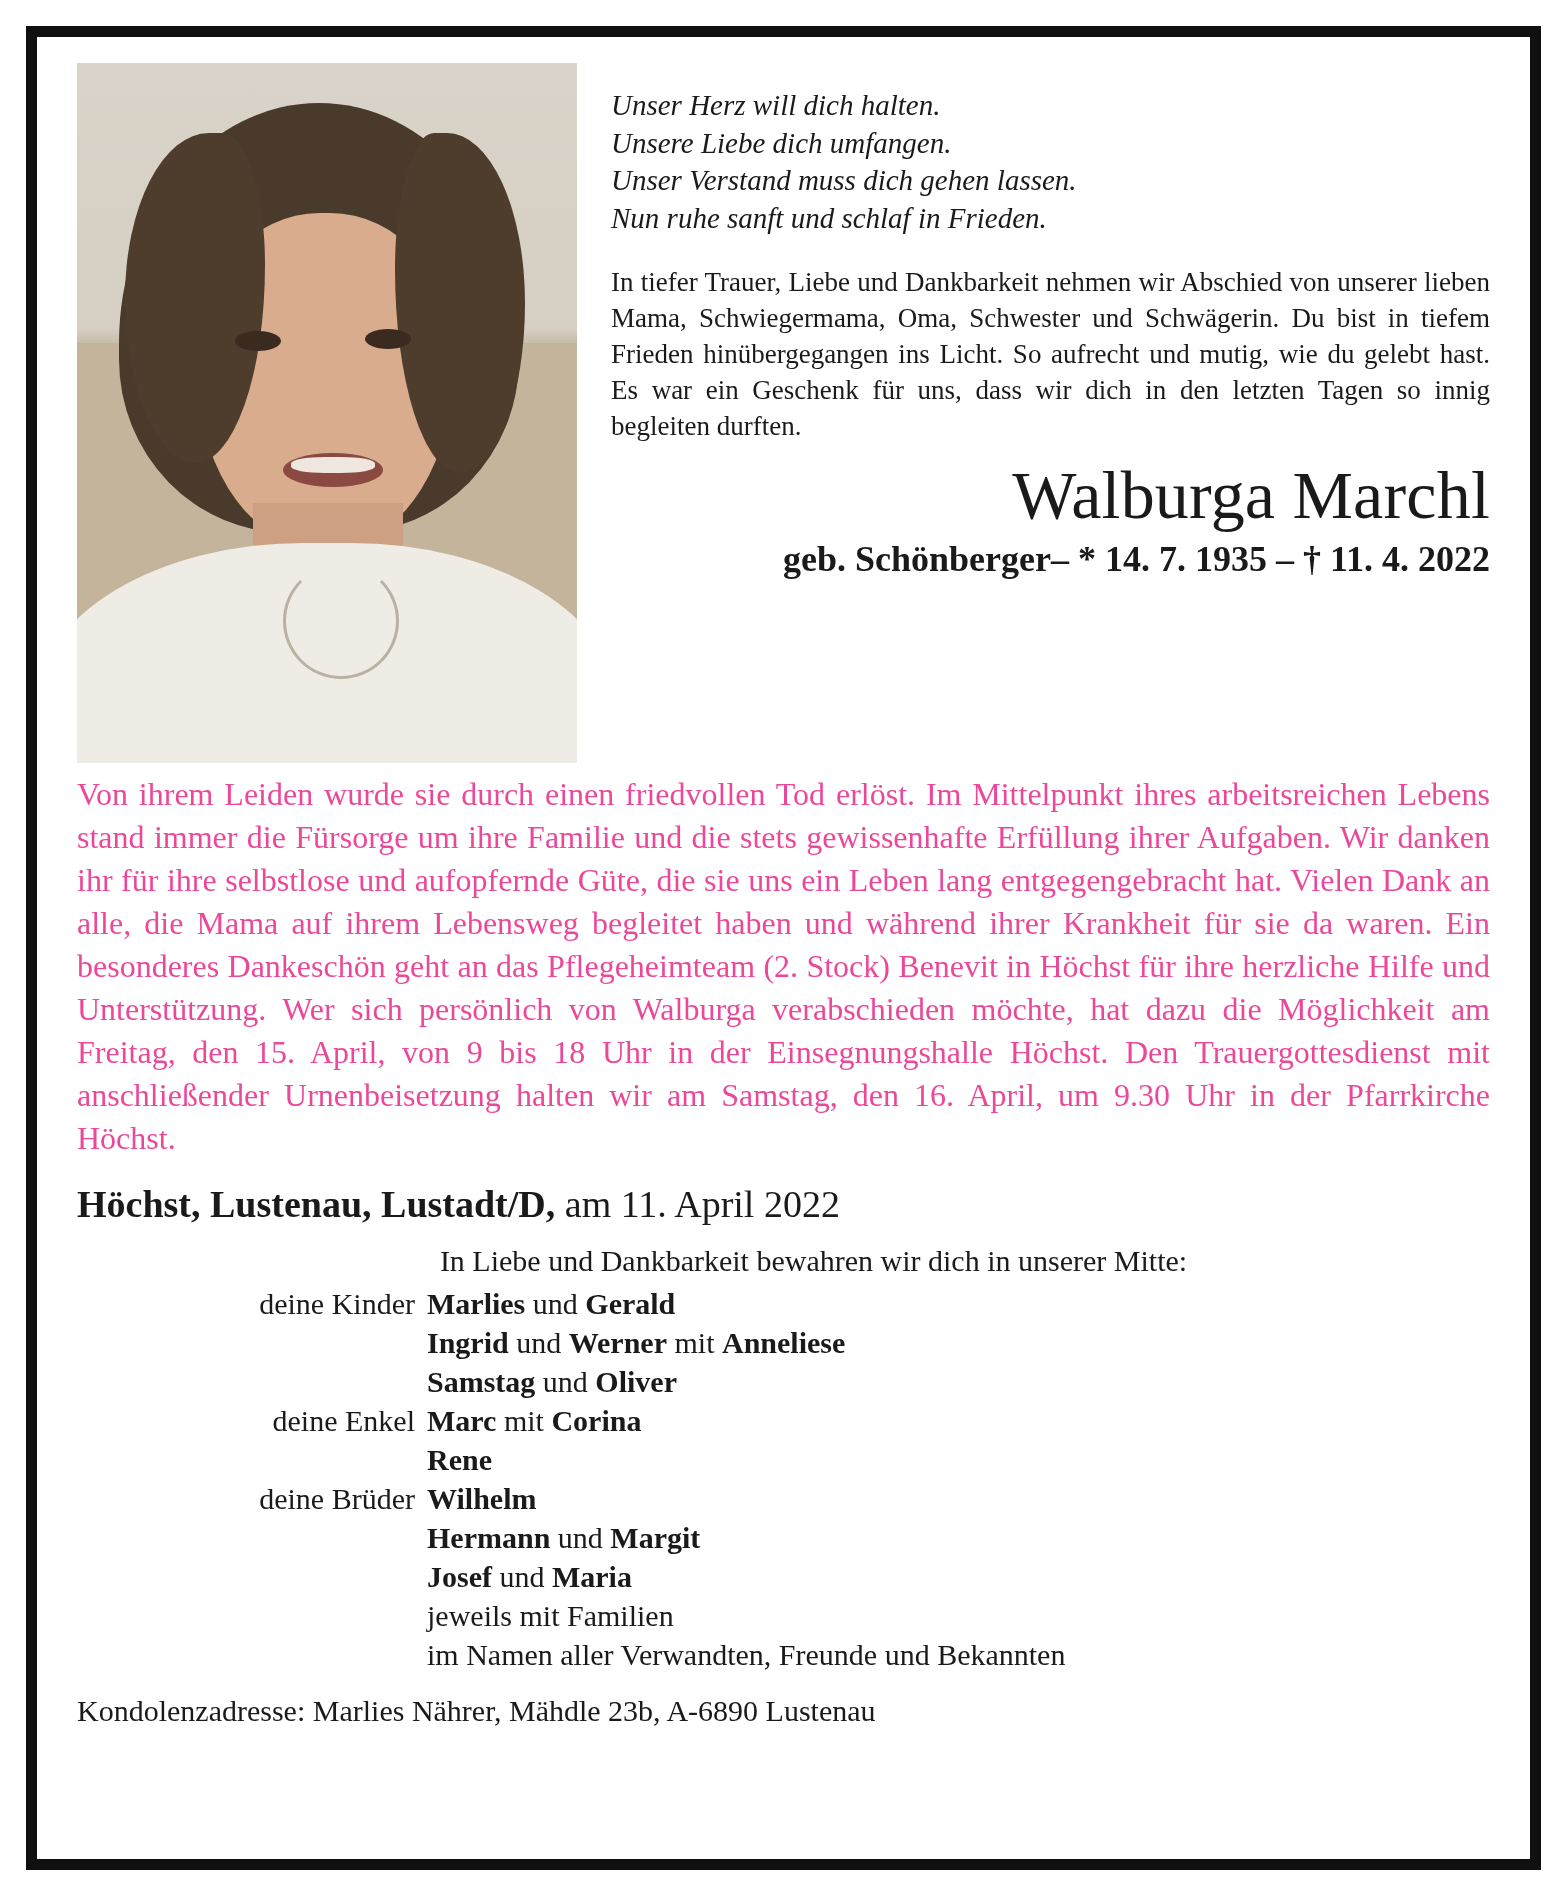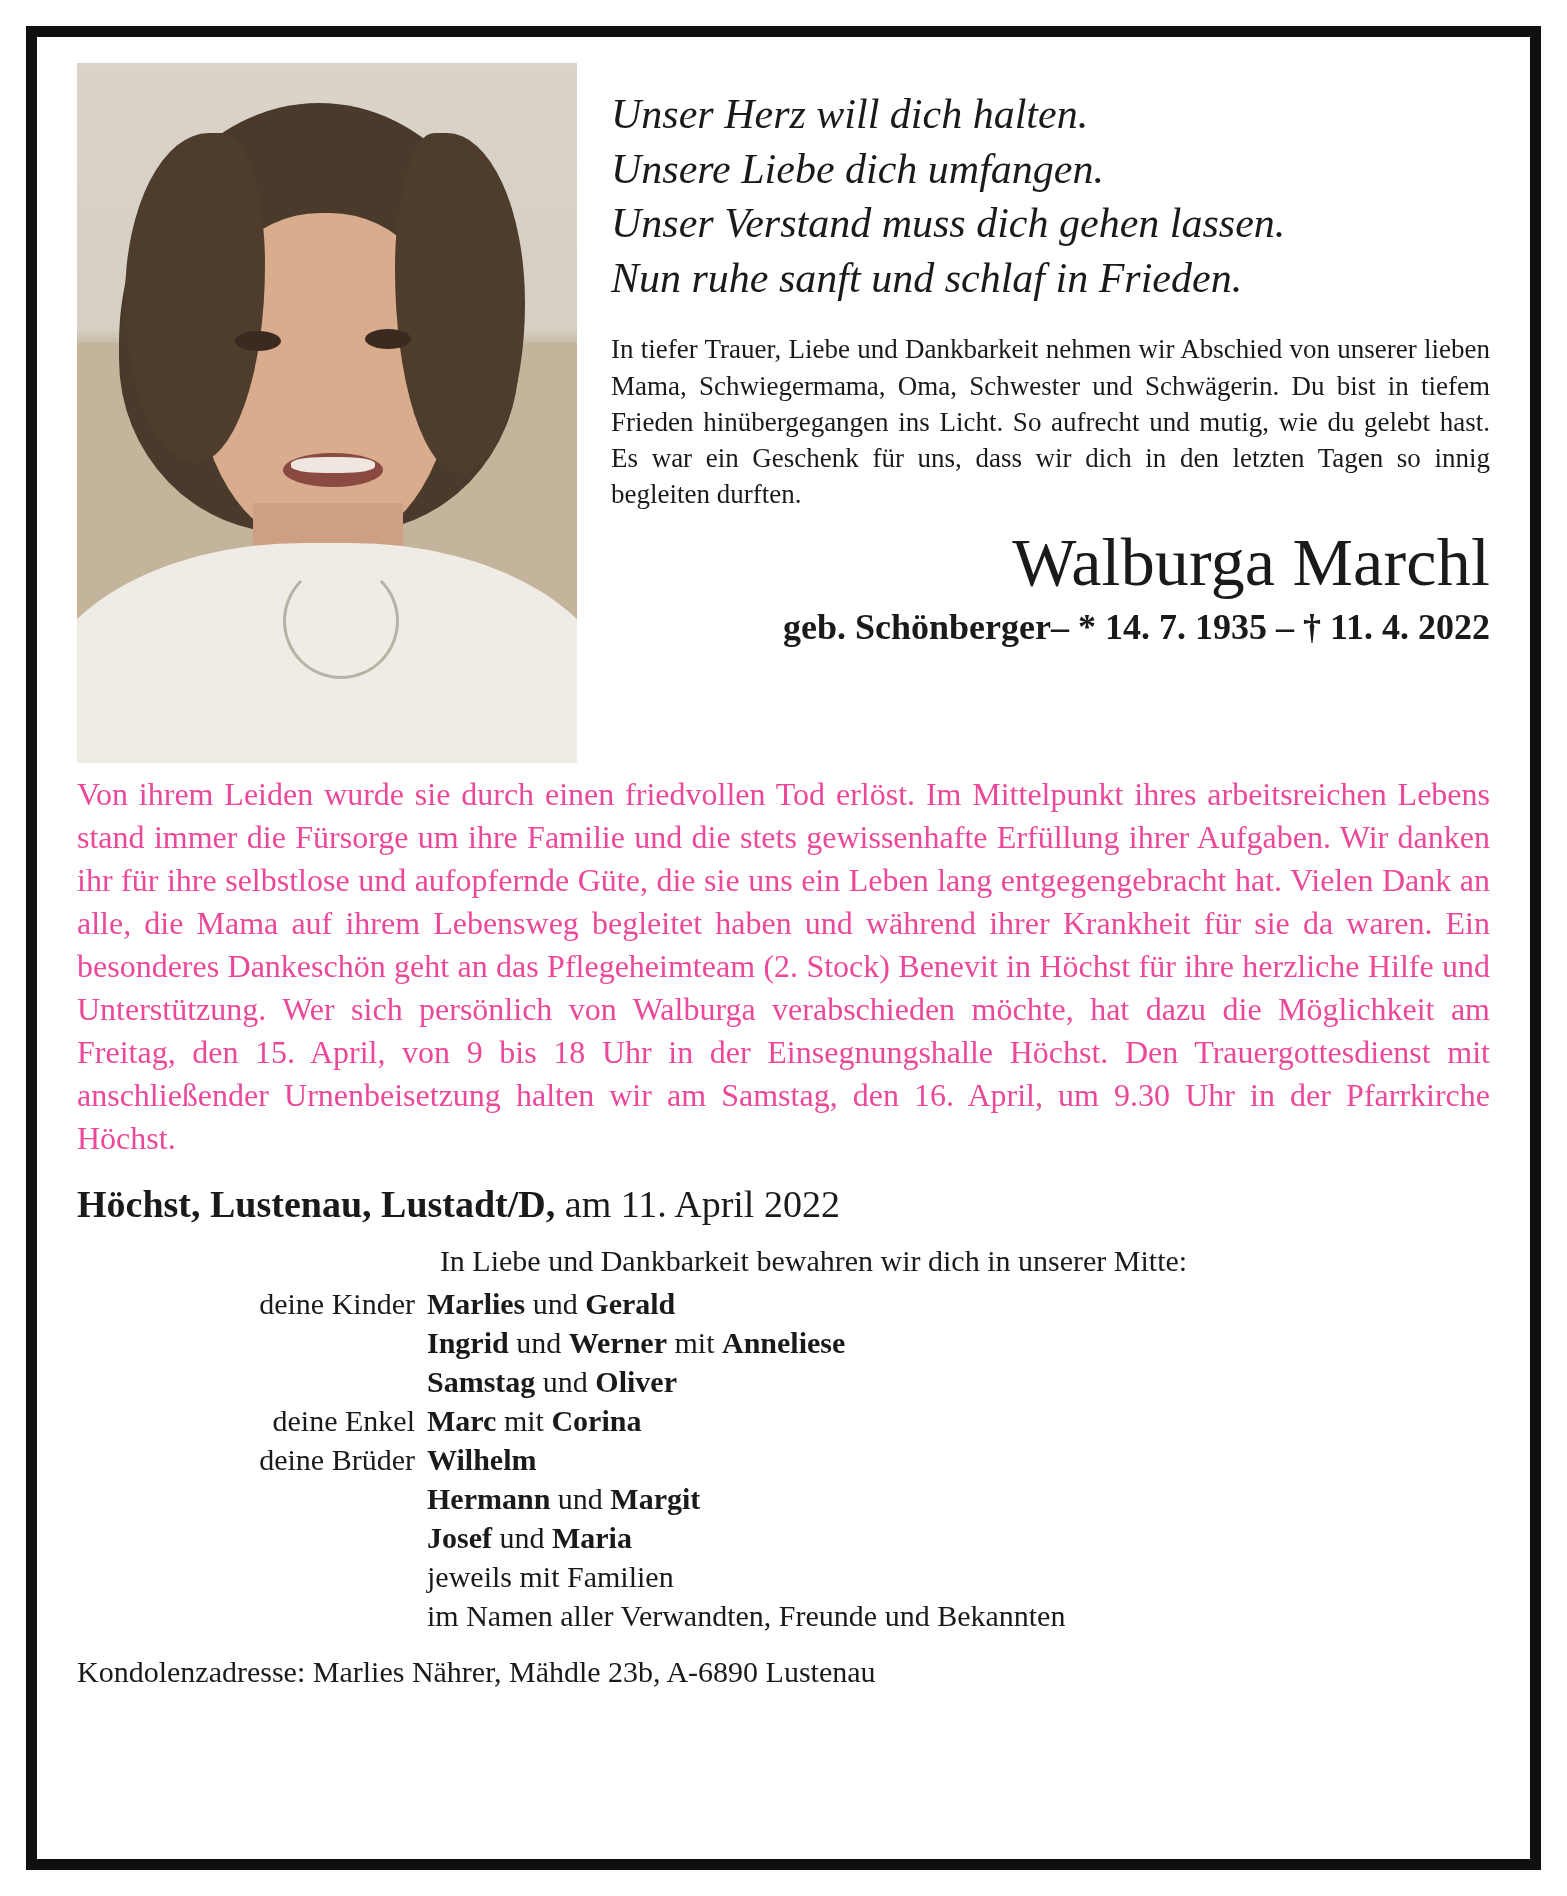--- a/index.html
+++ b/index.html
@@ -147,21 +147,21 @@
     border-radius: 50%;
   }
 
   .right-col {
     flex: 1 1 auto;
     padding-top: 24px;
     min-width: 0;
   }
   .verse {
     font-style: italic;
-    font-size: 42px;
+    font-size: 29px;
     line-height: 1.30;
     color: #1a1a1a;
     margin-bottom: 26px;
   }
   .verse div { white-space: nowrap; }
 
   .intro {
     font-size: 27px;
     line-height: 1.34;
     text-align: justify;
@@ -295,20 +295,21 @@
       <div class="fam-row">
         <div class="fam-label"></div>
         <div class="fam-value"><b>Samstag</b><span> und </span><b>Oliver</b></div>
       </div>
       <div class="fam-row">
         <div class="fam-label">deine Enkel</div>
         <div class="fam-value"><b>Marc</b><span> mit </span><b>Corina</b></div>
       </div>
       <div class="fam-row">
         <div class="fam-label"></div>
+        <div class="fam-value"><b>Rene</b></div>
       </div>
       <div class="fam-row">
         <div class="fam-label">deine Brüder</div>
         <div class="fam-value"><b>Wilhelm</b></div>
       </div>
       <div class="fam-row">
         <div class="fam-label"></div>
         <div class="fam-value"><b>Hermann</b><span> und </span><b>Margit</b></div>
       </div>
       <div class="fam-row">

